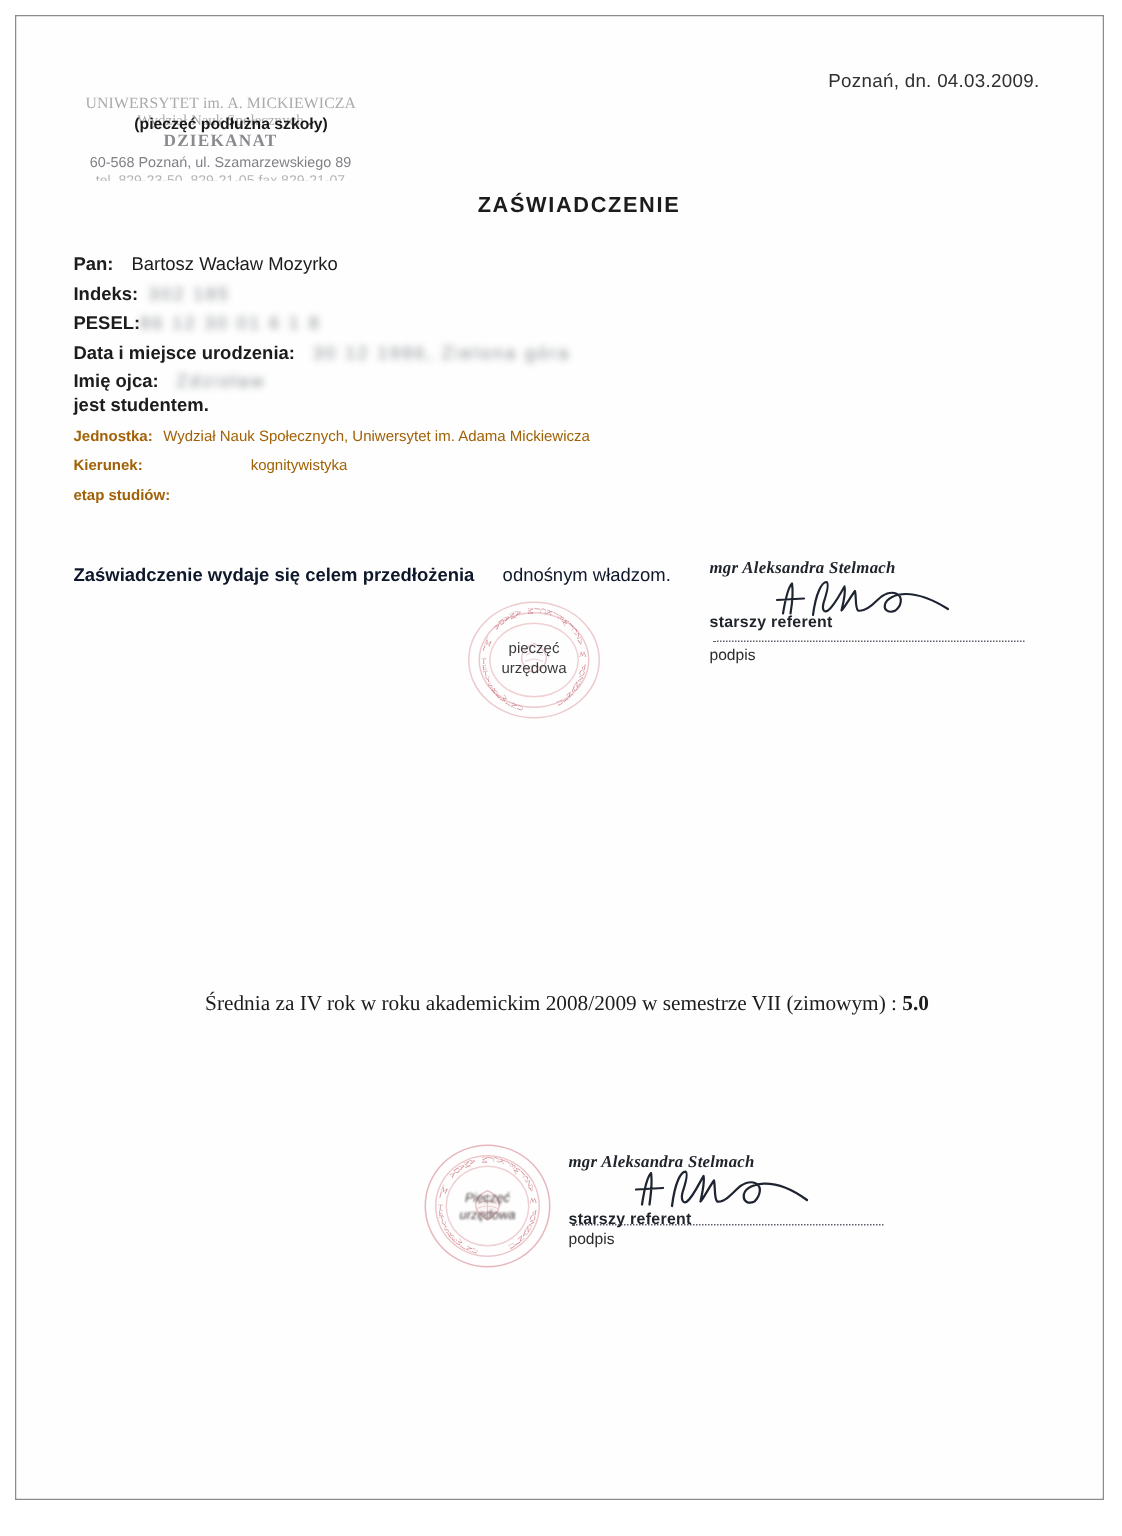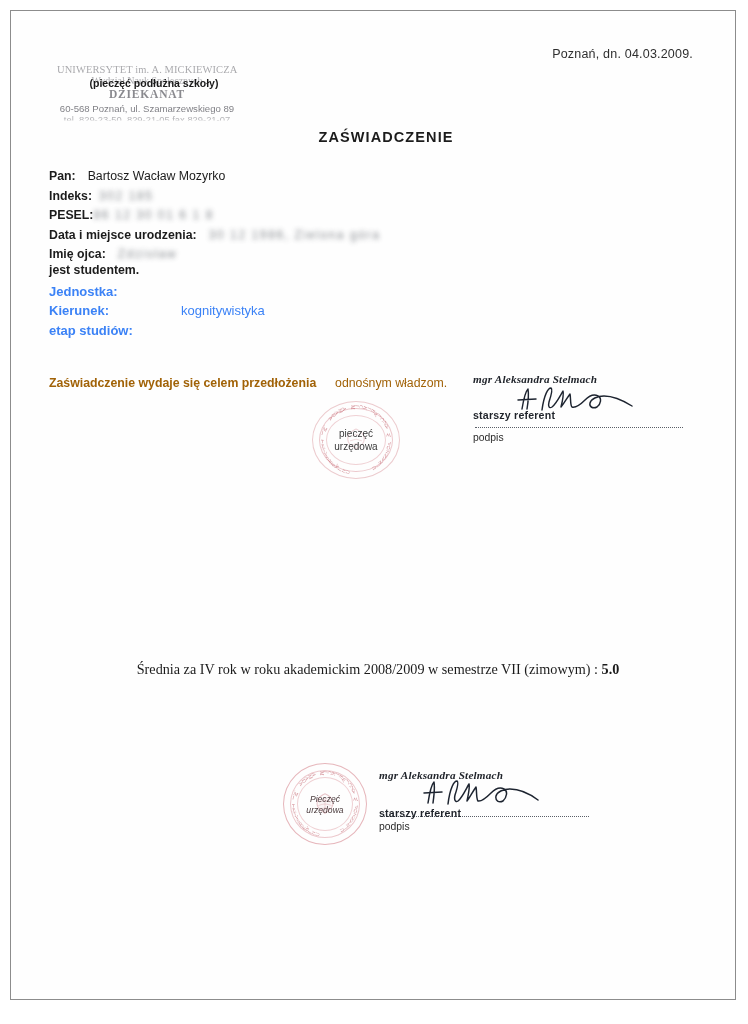--- a/index.html
+++ b/index.html
@@ -157,22 +157,22 @@
     font-size: 12.3px;
     font-weight: bold;
     color: #1c1c1c;
   }
 
   
   #study-block {
     position: absolute;
     left: 38px;
     top: 271px;
-    font-size: 13px;
-    color: #3b82f6;
+    font-size: 10px;
+    color: #a16207;
     line-height: 19.4px;
   }
   #study-block .row {
     display: flex;
     align-items: baseline;
     white-space: nowrap;
     height: 19.4px;
   }
   #study-block .lbl { font-weight: bold; }
   #study-block .val { font-weight: normal; }
@@ -182,21 +182,21 @@
     font-weight: bold;
     white-space: nowrap;
   }
 
   
   #purpose-line {
     position: absolute;
     left: 38px;
     top: 365px;
     font-size: 12.3px;
-    color: #a16207;
+    color: #0f172a;
     white-space: nowrap;
   }
   #purpose-line .strong { font-weight: bold; }
 
   
   .seal {
     position: absolute;
     border-radius: 50%;
     pointer-events: none;
   }
@@ -420,20 +420,21 @@
         <span class="redacted">Zdzisław</span>
       </div>
     </div>
 
     <div id="student-state">jest studentem.</div>
 
     <div id="study-block">
       <div class="row">
         <span class="lbl">Jednostka:</span>
         <span class="gap-sm"></span>
+        <span class="val">Wydział  Nauk  Społecznych, Uniwersytet im. Adama Mickiewicza</span>
       </div>
       <div class="row">
         <span class="lbl">Kierunek:</span>
         <span class="ind-kier"></span>
         <span class="val">kognitywistyka</span>
       </div>
       <div class="row">
         <span class="lbl">etap studiów:</span>
         <span class="ind-etap"></span>
       </div>

